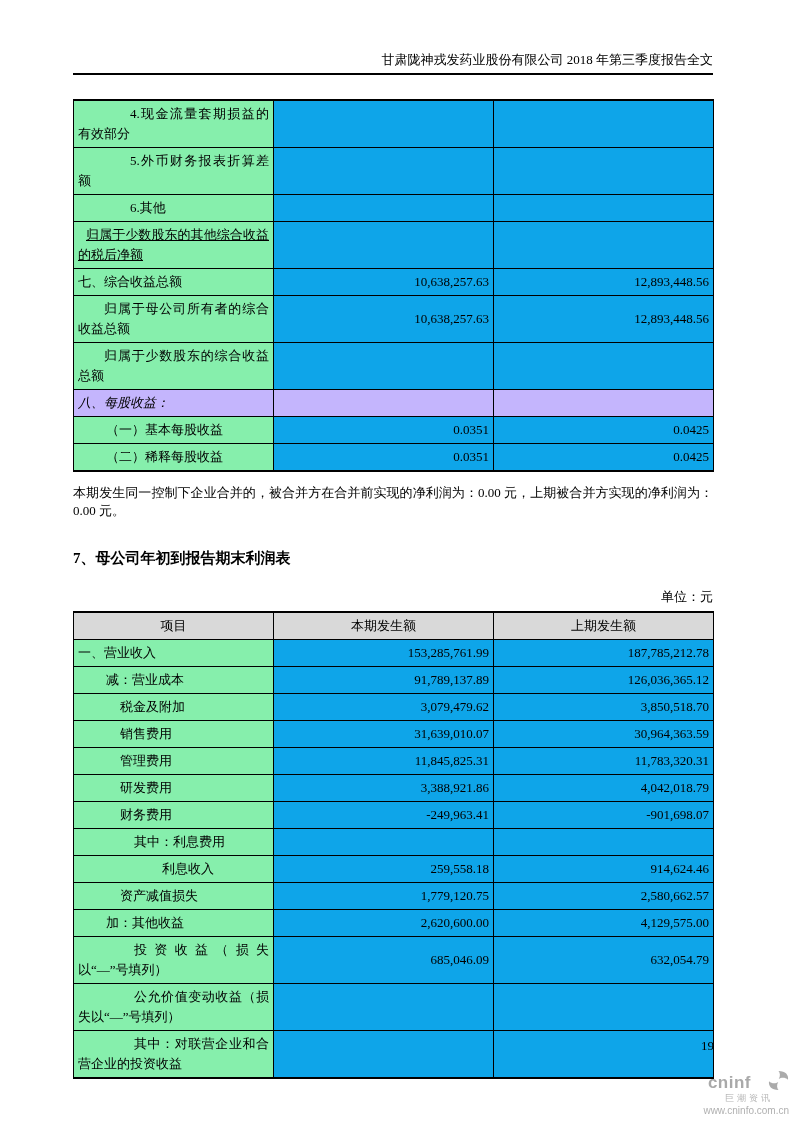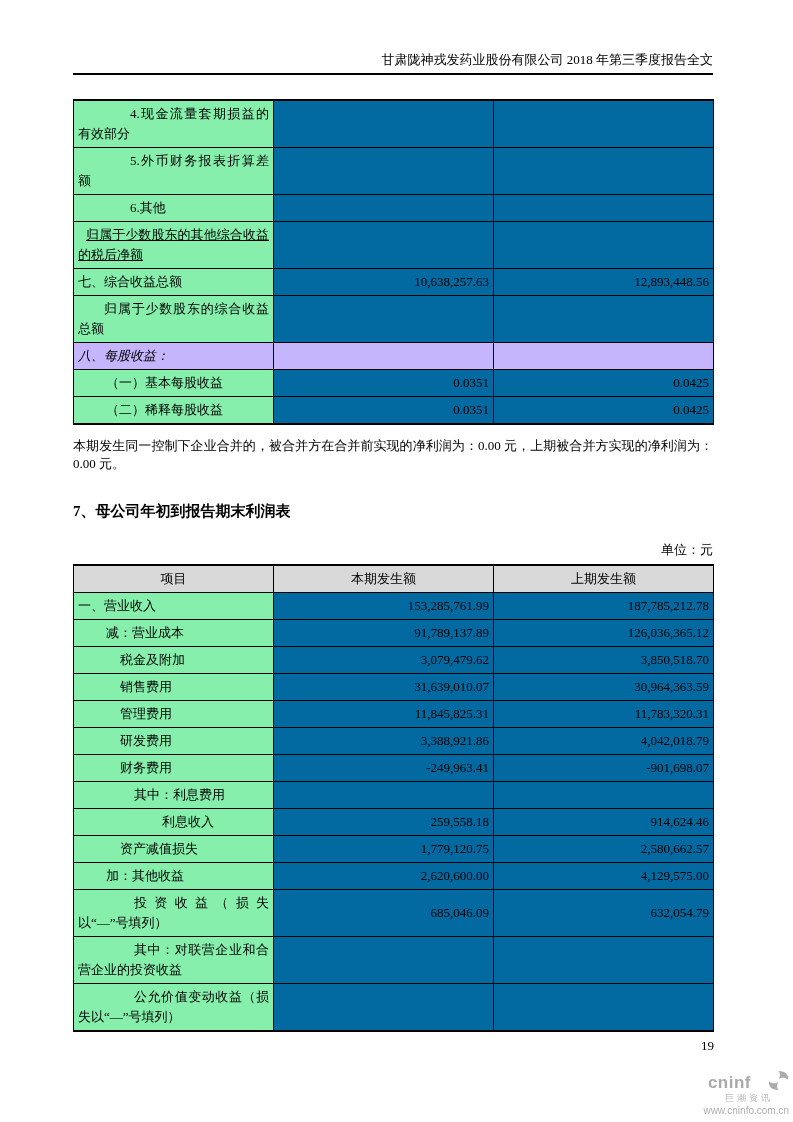--- a/index.html
+++ b/index.html
@@ -40,21 +40,21 @@
     border: 1px solid #000;
     vertical-align: middle;
     line-height: 20px;
     padding: 3px 4px;
     font-weight: normal;
   }
   td.lbl {
     background: #86efac;
     text-align: justify;
   }
-  td.val { text-align: right; padding-right: 2px; background: #0369a1; }
+  td.val { text-align: right; padding-right: 2px; background: #0ea5e9; }
   tr.grayrow td { background: #c4b5fd; font-style: italic; }
   th.colhead { background: #d9d9d9; text-align: center; }
   col.c1 { width: 200px; } col.c2 { width: 220px; } col.c3 { width: 220px; }
 
   
   .i0  { text-indent: 0; }
   .i8  { text-indent: 8px; text-decoration: underline; }
   .i26 { text-indent: 26px; }
   .i28 { text-indent: 28px; }
   .i42 { text-indent: 42px; }
@@ -110,20 +110,25 @@
           <td class="lbl i8">归属于少数股东的其他综合收益的税后净额</td>
           <td class="val"></td>
           <td class="val"></td>
         </tr>
         <tr>
           <td class="lbl i0">七、综合收益总额</td>
           <td class="val">10,638,257.63</td>
           <td class="val">12,893,448.56</td>
         </tr>
         <tr>
+          <td class="lbl i26">归属于母公司所有者的综合收益总额</td>
+          <td class="val">10,638,257.63</td>
+          <td class="val">12,893,448.56</td>
+        </tr>
+        <tr>
           <td class="lbl i26">归属于少数股东的综合收益总额</td>
           <td class="val"></td>
           <td class="val"></td>
         </tr>
         <tr class="grayrow">
           <td class="lbl i0">八、每股收益：</td>
           <td class="val"></td>
           <td class="val"></td>
         </tr>
         <tr>
@@ -211,26 +216,26 @@
           <td class="lbl i28">加：其他收益</td>
           <td class="val">2,620,600.00</td>
           <td class="val">4,129,575.00</td>
         </tr>
         <tr>
           <td class="lbl i56">投资收益（损失以“—”号填列）</td>
           <td class="val">685,046.09</td>
           <td class="val">632,054.79</td>
         </tr>
         <tr>
+          <td class="lbl i56">公允价值变动收益（损失以“—”号填列）</td>
+          <td class="val"></td>
+          <td class="val"></td>
+        </tr>
+        <tr>
           <td class="lbl i56">其中：对联营企业和合营企业的投资收益</td>
-          <td class="val"></td>
-          <td class="val"></td>
-        </tr>
-        <tr>
-          <td class="lbl i56">公允价值变动收益（损失以“—”号填列）</td>
           <td class="val"></td>
           <td class="val"></td>
         </tr>
       </tbody>
     </table>
 
   </div>
 
   <div class="pagenum">19</div>
 

